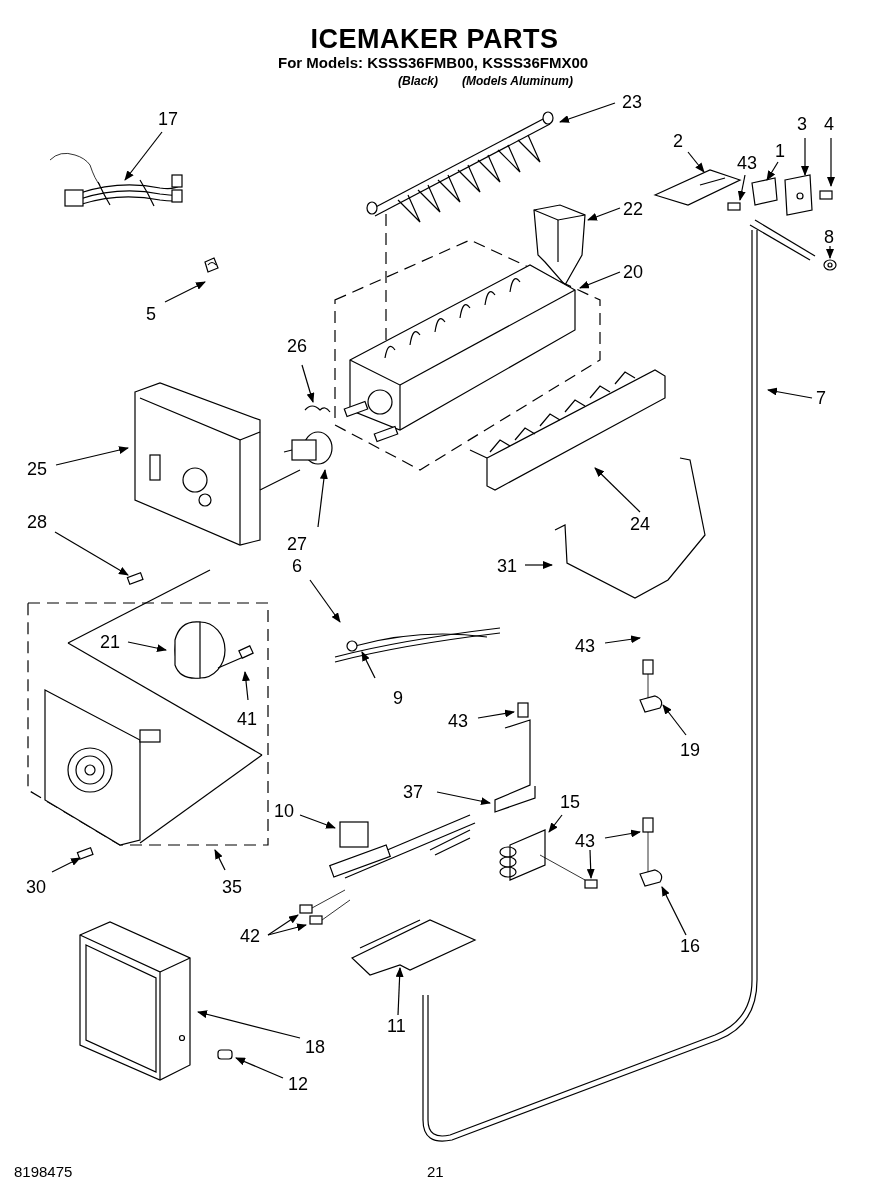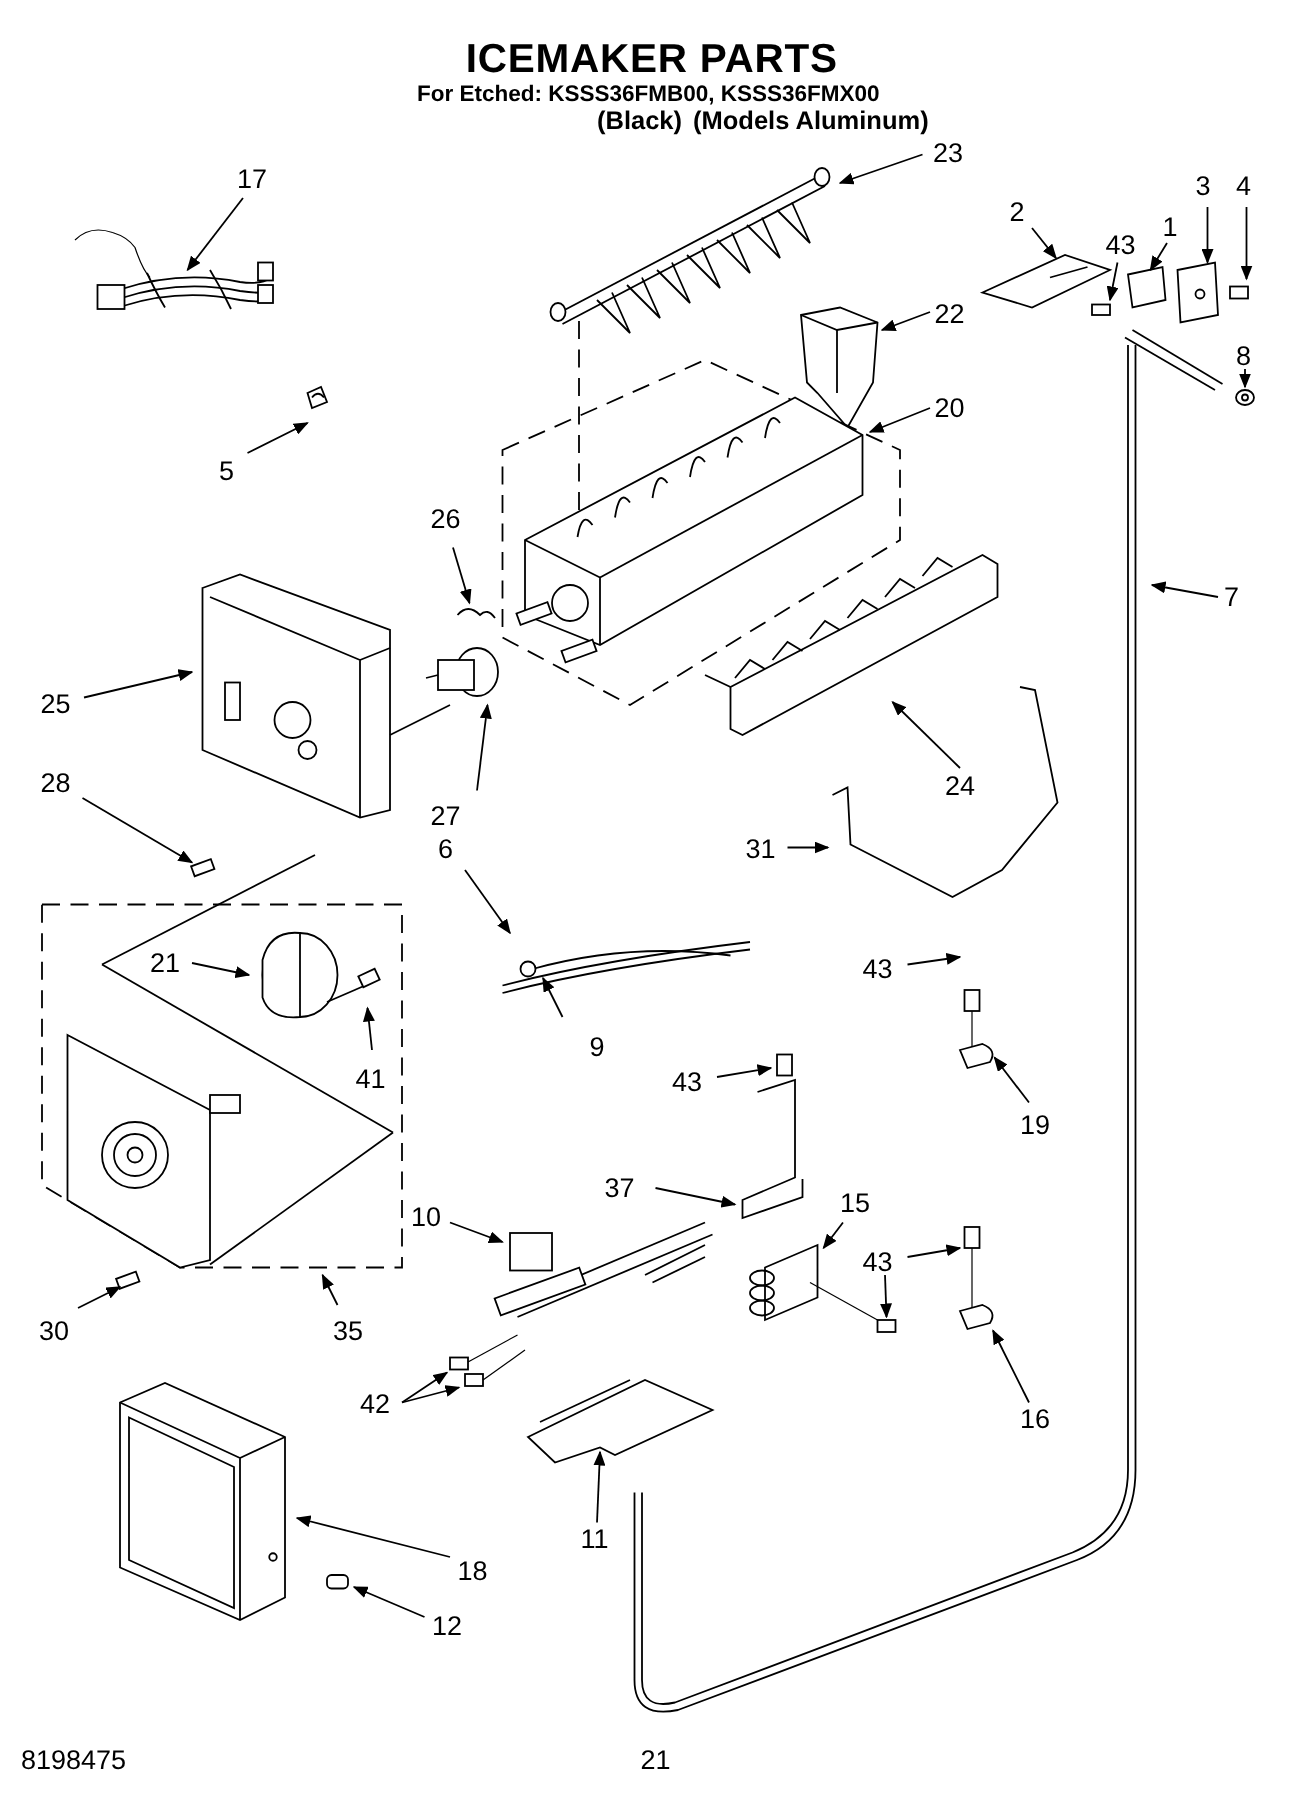--- a/index.html
+++ b/index.html
@@ -1,36 +1,36 @@
 <!DOCTYPE html>
 <html><head>
 <meta charset="utf-8">
 <style>
   html, body { margin: 0; padding: 0; background: #ffffff; }
   body { width: 869px; height: 1200px; position: relative; overflow: hidden;
          font-family: "Liberation Sans", sans-serif; color: #000; }
   .title { position: absolute; left: 0; width: 869px; top: 24px; text-align: center;
            font-size: 27px; font-weight: bold; letter-spacing: 0.5px; line-height: 30px; }
   .models { position: absolute; left: 278px; top: 54px; font-size: 15px; font-weight: bold; line-height: 18px; }
-  .variants { position: absolute; top: 72px; font-size: 17px; font-weight: bold; line-height: 18px; }
+  .variants { position: absolute; top: 72px; font-size: 12px; font-weight: bold; line-height: 18px; font-style: italic; }
   .v1 { left: 398px; } .v2 { left: 462px; }
-  .footer { position: absolute; top: 1163px; font-size: 18px; }
+  .footer { position: absolute; top: 1163px; font-size: 15px; }
   .doc-num { left: 14px; } .page-num { left: 427px; }
   svg#diagram { position: absolute; left: 0; top: 0; }
   .callout { font-family: "Liberation Sans", sans-serif; font-size: 18px; fill: #000; }
   .ln { stroke: #000; stroke-width: 1.2; fill: none; }
   .part { stroke: #000; stroke-width: 1.2; fill: #fff; }
   .dash { stroke: #000; stroke-width: 1.2; fill: none; stroke-dasharray: 12 7; }
   .thin { stroke: #000; stroke-width: 0.8; fill: none; }
 </style>
 </head>
 <body>
 
 <div class="title">ICEMAKER PARTS</div>
-<div class="models">For Etched: KSSS36FMB00, KSSS36FMX00</div>
+<div class="models">For Models: KSSS36FMB00, KSSS36FMX00</div>
 <div class="variants v1">(Black)</div>
 <div class="variants v2">(Models Aluminum)</div>
 
 <svg id="diagram" width="869" height="1200" viewBox="0 0 869 1200">
   <defs>
     <marker id="ah" markerWidth="10" markerHeight="8" refX="9" refY="4" orient="auto" markerUnits="userSpaceOnUse">
       <path d="M0,0 L10,4 L0,8 Z" fill="#000"></path>
     </marker>
   </defs>
 

